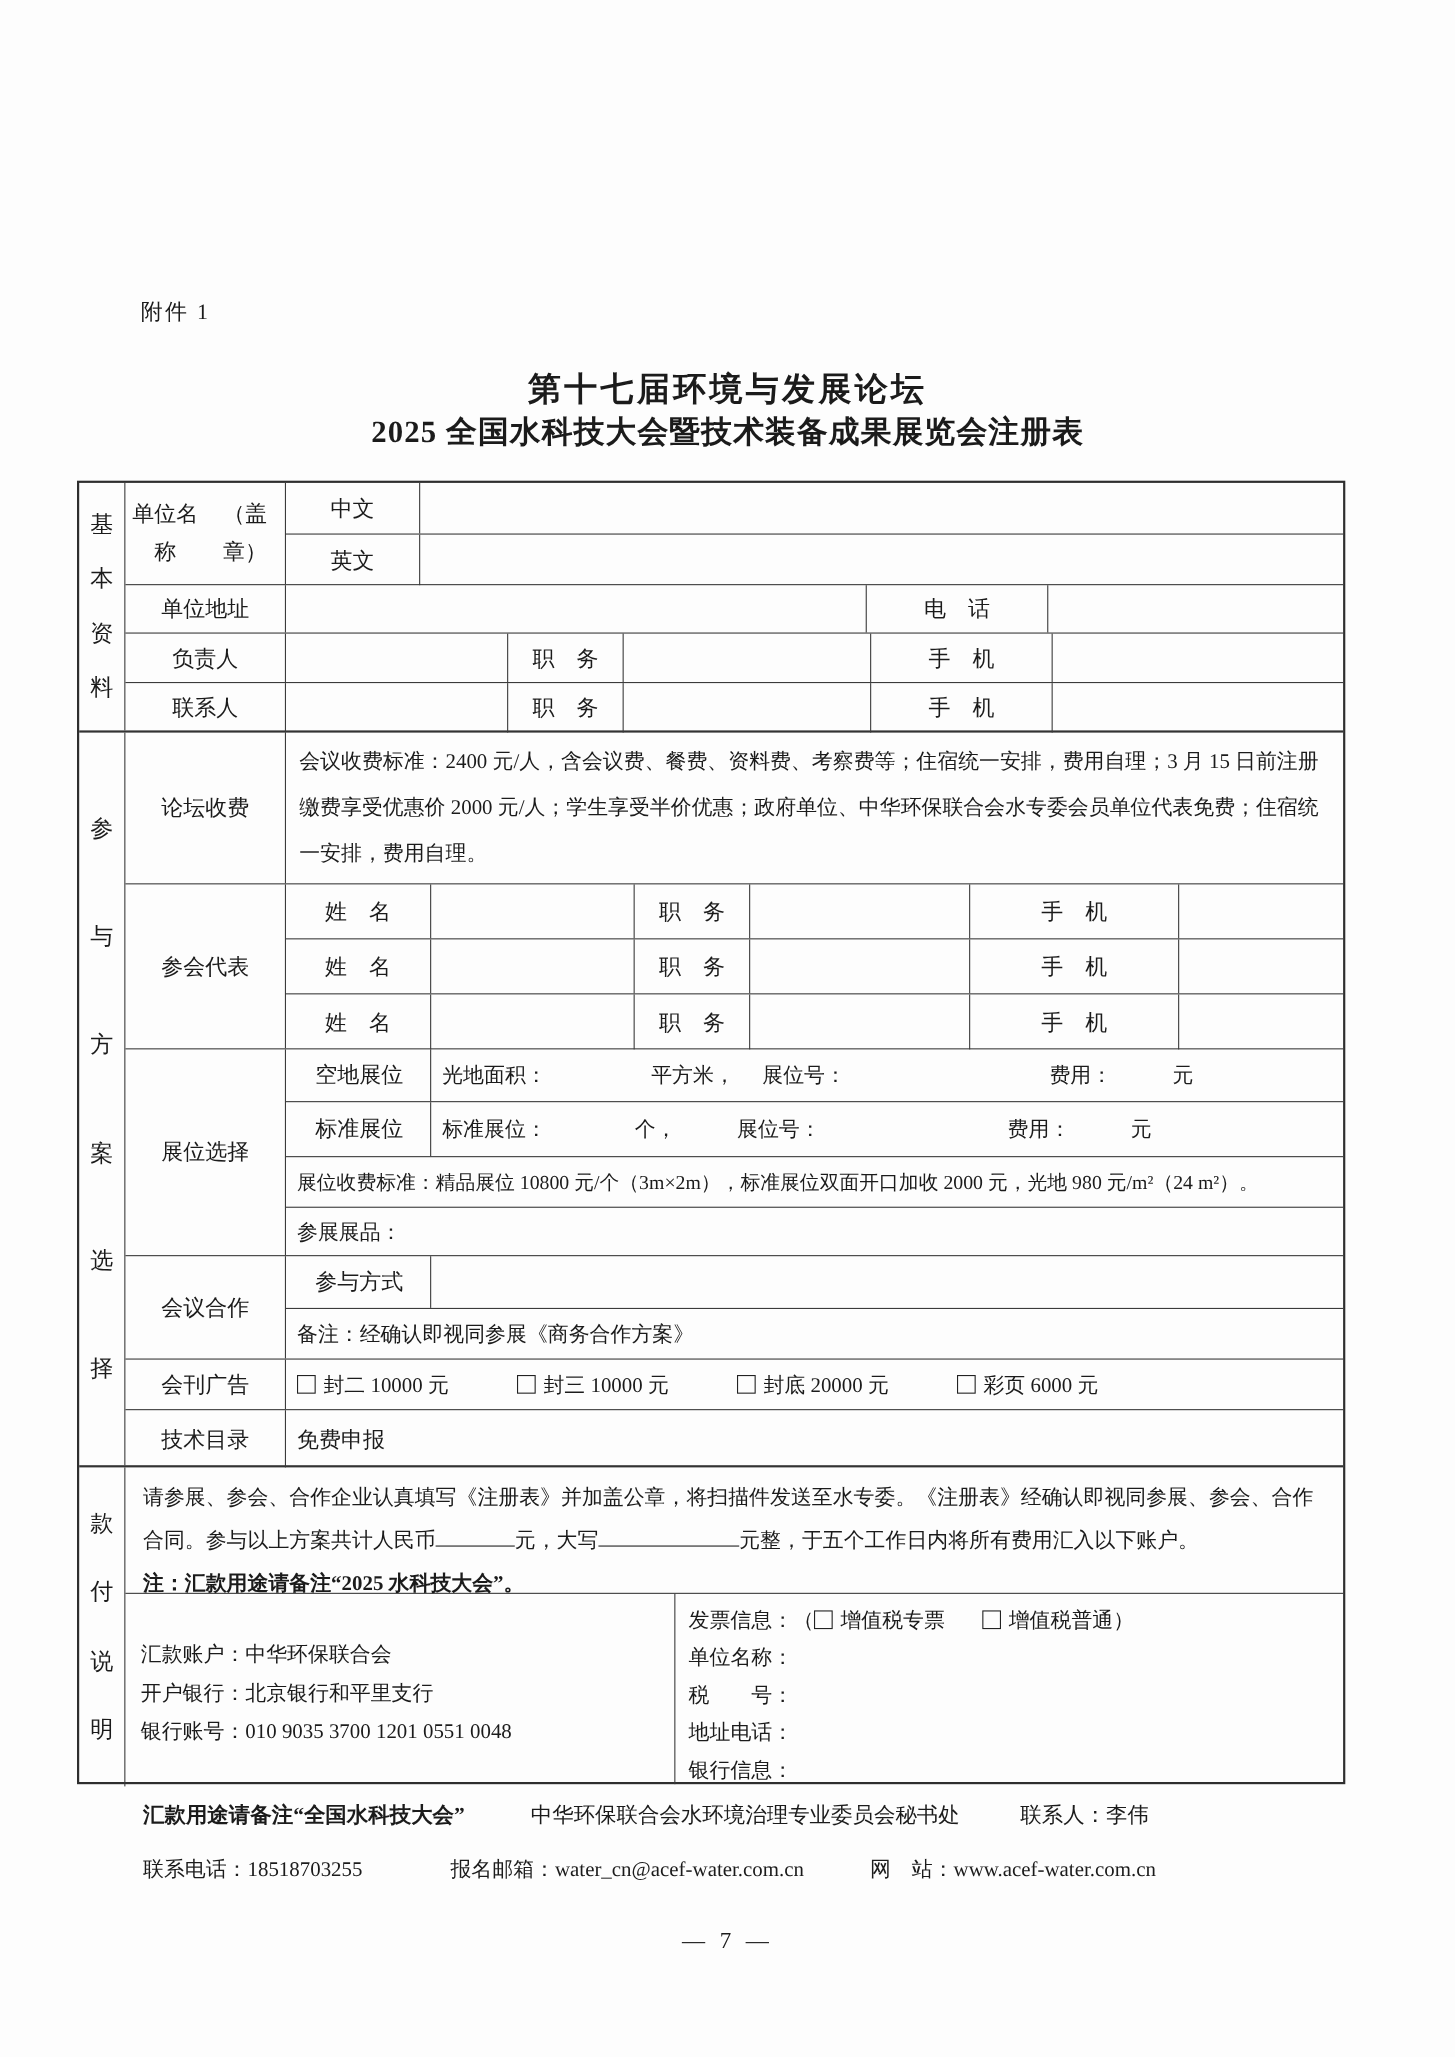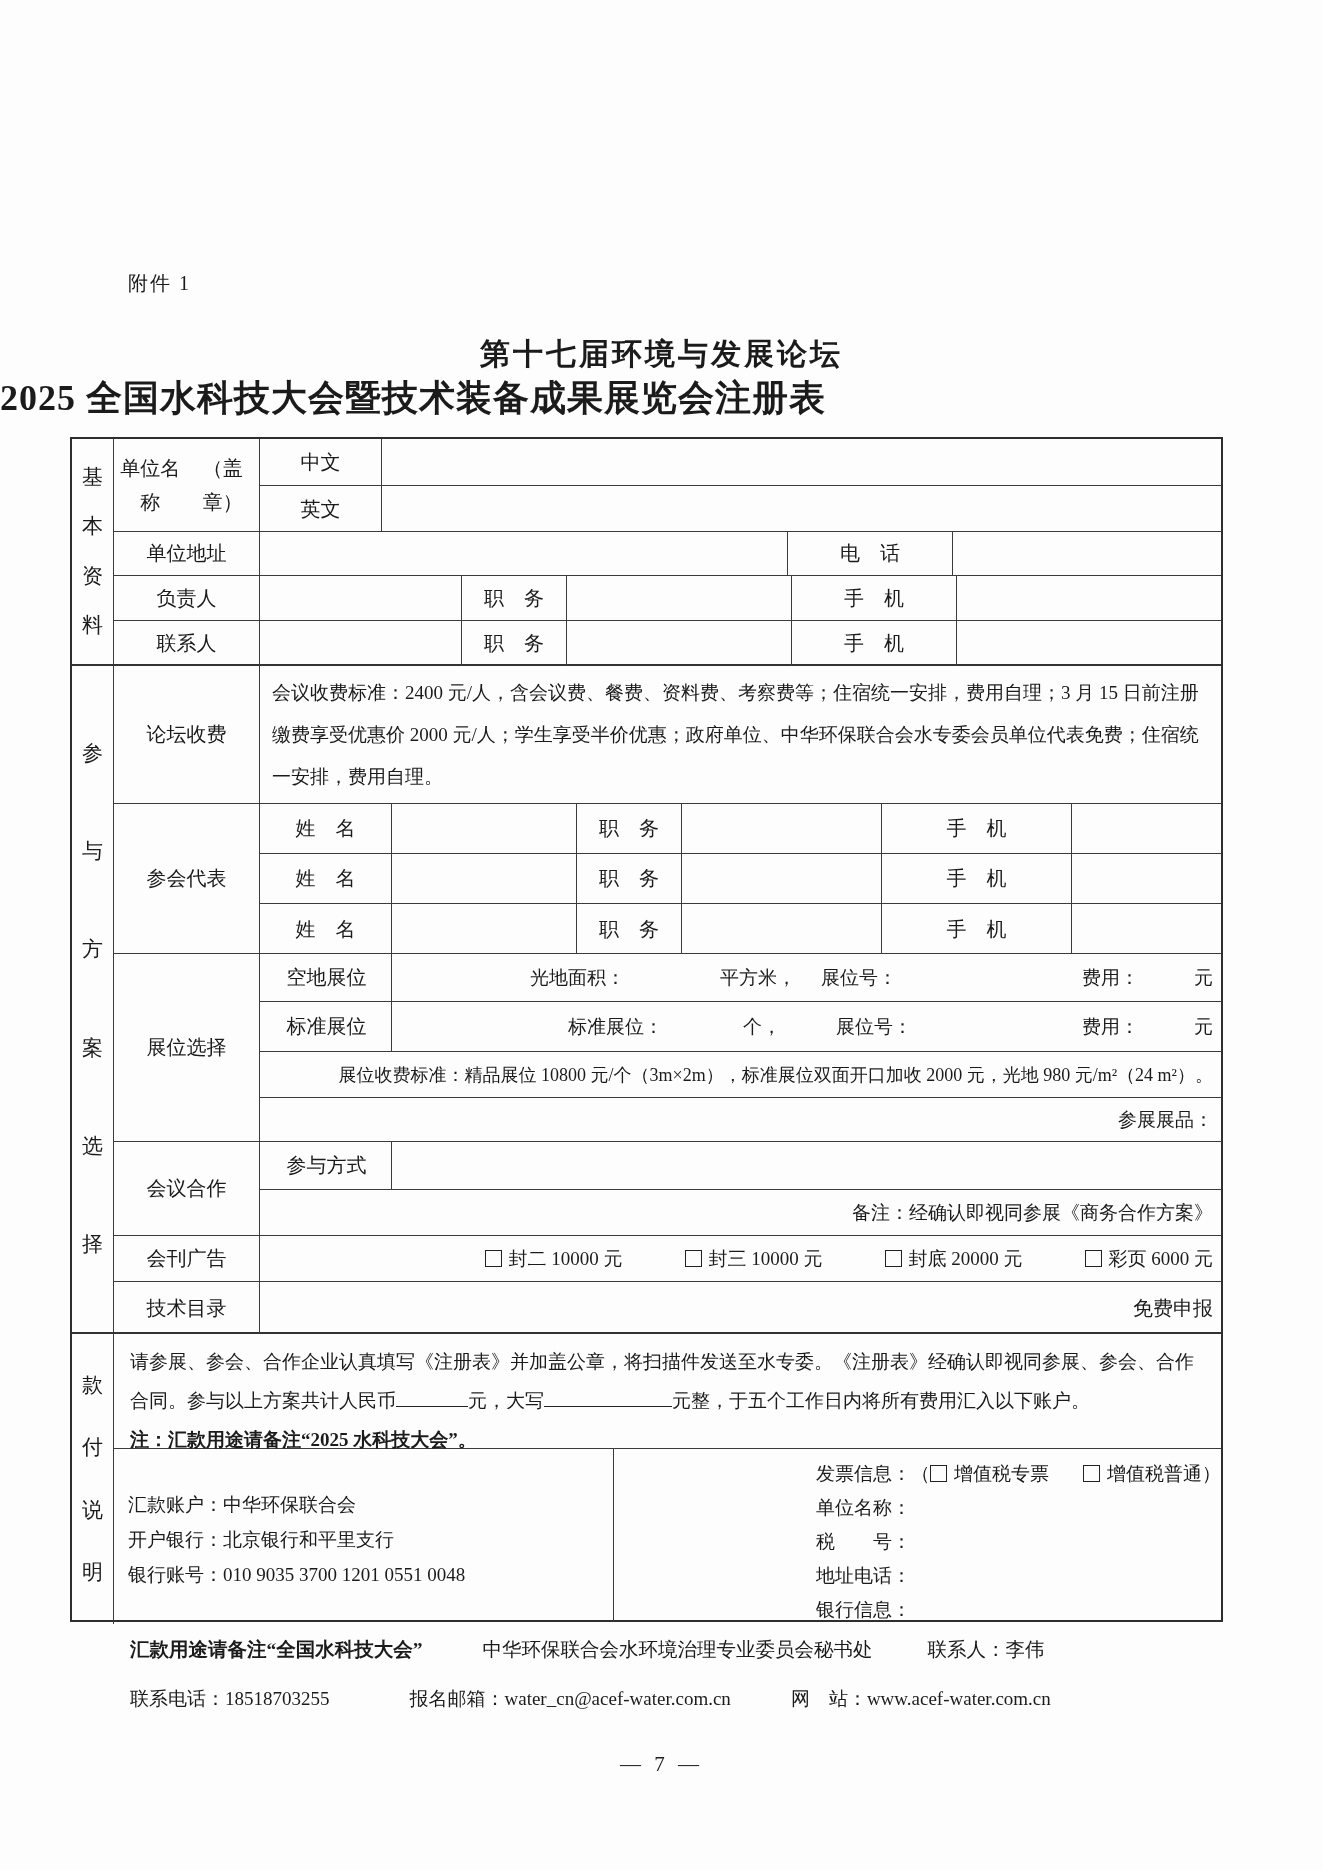--- a/index.html
+++ b/index.html
@@ -8,38 +8,38 @@
     position:relative;
     width:1323px;height:1870px;
     background:#fdfdfd;
     font-family:"Liberation Serif","DejaVu Serif",serif;
     color:#1b1b1b;
     overflow:hidden;
   }
   
   .attachment{position:absolute;left:128px;top:270px;font-size:20px;letter-spacing:2px;}
   .title1{position:absolute;left:0;top:334px;width:100%;text-align:center;font-size:30px;font-weight:bold;letter-spacing:3px;}
-  .title2{position:absolute;left:0;top:374px;width:100%;font-size:36px;font-weight:bold;letter-spacing:1px;}
+  .title2{position:absolute;left:0;top:374px;width:100%;text-align:center;font-size:28px;font-weight:bold;letter-spacing:1px;}
   .contract-note{position:absolute;left:786px;top:404px;font-size:25px;}
   
   .reg-table{
     position:absolute;left:70px;top:437px;width:1153px;height:1185px;
     border:2.5px solid #2e2e2e;box-sizing:border-box;
     font-size:20px;
   }
   .section{display:flex;box-sizing:border-box;}
   .section.sep{border-bottom:2px solid #333;}
   .side{width:42px;flex:none;border-right:1.5px solid #3b3b3b;display:flex;flex-direction:column;
         justify-content:space-evenly;align-items:center;font-size:21px;box-sizing:border-box;}
   .side span{display:block;line-height:1;}
   .body{flex:1;display:flex;flex-direction:column;min-width:0;}
   .row{display:flex;border-bottom:1.5px solid #3b3b3b;box-sizing:border-box;flex:none;min-width:0;}
   .row.last{border-bottom:none;}
   .cell{border-right:1.5px solid #3b3b3b;box-sizing:border-box;display:flex;align-items:center;min-width:0;}
-  .cell.end{border-right:none;justify-content:flex-end;}
+  .cell.end{border-right:none;}
   .lbl{justify-content:center;text-align:center;flex:none;}
   .fill{flex:1;}
   .subcol{display:flex;flex-direction:column;flex:1;min-width:0;}
   .pad{padding-left:10px;padding-right:8px;}
   .txt{font-size:19px;line-height:2.22;padding:6px 12px 4px 12px;display:block;}
   .cb{display:inline-block;width:15px;height:15px;border:1.6px solid #222;vertical-align:-2px;margin-right:7px;flex:none;}
   .opt{display:inline-flex;align-items:center;white-space:nowrap;}
   .blank{display:inline-block;border-bottom:1.6px solid #222;height:1.05em;vertical-align:baseline;}
   .pay-para{font-size:19px;line-height:39px;padding:8px 16px 0 16px;box-sizing:border-box;}
   .pay-note{font-weight:bold;}

